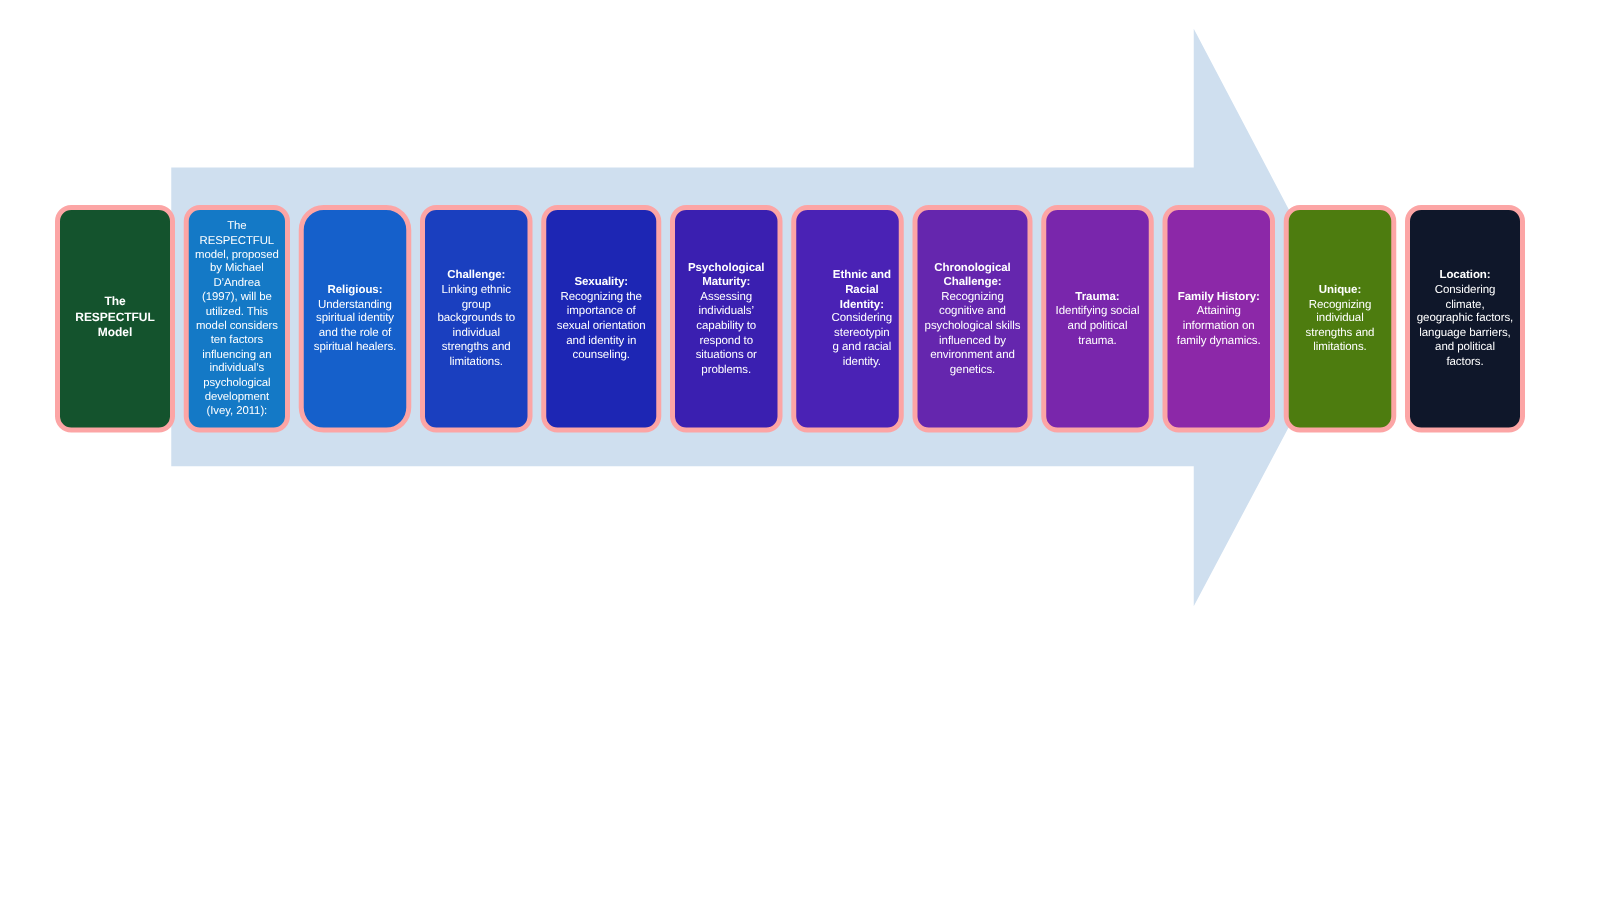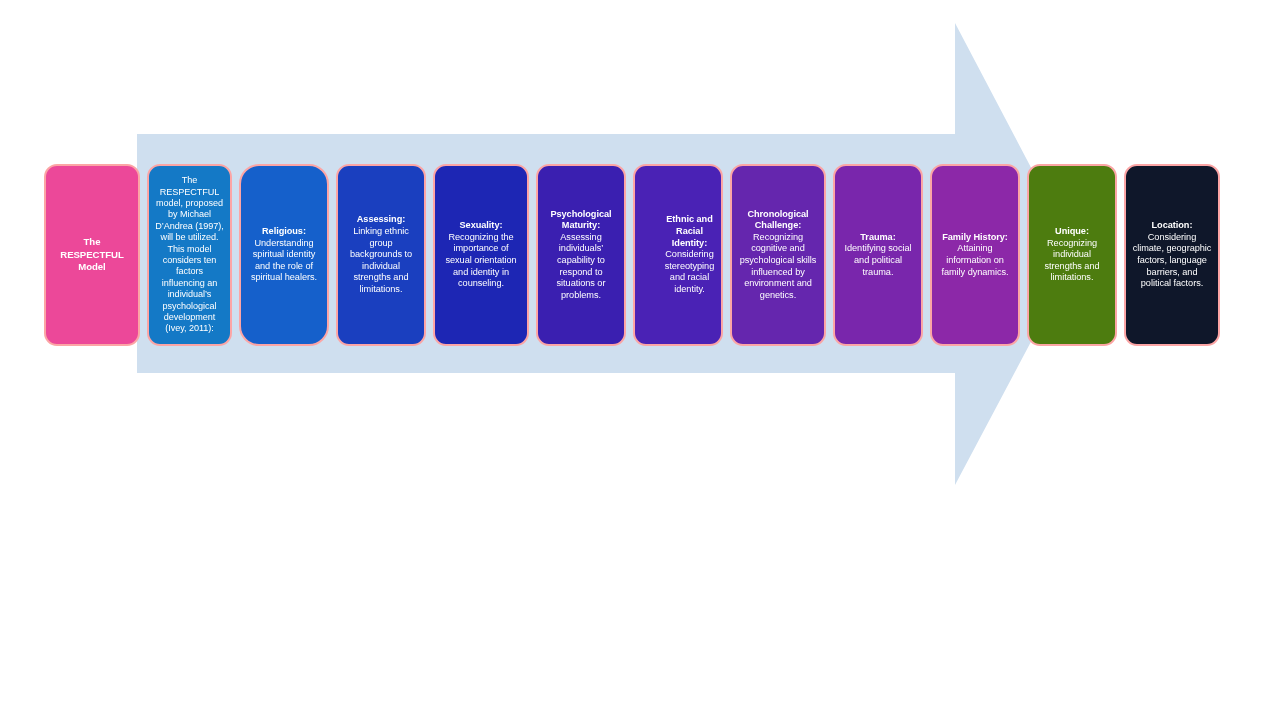--- a/index.html
+++ b/index.html
@@ -38,21 +38,21 @@
     display: flex;
     flex-direction: row;
     align-items: stretch;
     gap: 7px;
   }
 
   .stage-box {
     position: relative;
     box-sizing: border-box;
     border-radius: 13px;
-    border: 2px solid #fca5a5;
+    border: 4px solid #fca5a5;
     display: flex;
     align-items: center;
     justify-content: center;
     padding: 4px 5px;
     overflow: hidden;
   }
 
   .stage-box .box-text {
     width: 100%;
     text-align: center;
@@ -85,41 +85,41 @@
 <body style="background: rgb(255, 255, 255);">
 
 <div id="canvas">
 
   <svg class="arrow-layer" viewBox="0 0 1280 720" width="1280" height="720" aria-hidden="true">
     <polygon id="arrow-shape" points="137,134 955,134 955,23 1077,255 955,485 955,373 137,373" fill="#cfdfef"></polygon>
   </svg>
 
   <div class="boxes-row">
 
-    <div class="stage-box title-box" style="width:96px;background:#ec4899;align-items:center;">
+    <div class="stage-box title-box" style="width:96px;background:#14532d;align-items:center;">
       <div class="box-text">
         <span class="lead"></span><span>The RESPECTFUL Model</span>
       </div>
     </div>
 
     <div class="stage-box intro-box" style="width:85px;background:#1479c6;">
       <div class="box-text">
         <span class="lead"></span><span>The RESPECTFUL model, proposed by Michael D’Andrea (1997), will be utilized. This model considers ten factors influencing an individual’s psychological development (Ivey, 2011):</span>
       </div>
     </div>
 
     <div class="stage-box" style="width:90px;background:#1560cb;border-radius:20px;">
       <div class="box-text">
         <span class="lead">Religious:</span><span> Understanding spiritual identity and the role of spiritual healers.</span>
       </div>
     </div>
 
     <div class="stage-box" style="width:90px;background:#1a3fbf;">
       <div class="box-text">
-        <span class="lead">Assessing:</span><span> Linking ethnic group backgrounds to individual strengths and limitations.</span>
+        <span class="lead">Challenge:</span><span> Linking ethnic group backgrounds to individual strengths and limitations.</span>
       </div>
     </div>
 
     <div class="stage-box" style="width:96px;background:#1d26b4;">
       <div class="box-text">
         <span class="lead">Sexuality:</span><span> Recognizing the importance of sexual orientation and identity in counseling.</span>
       </div>
     </div>
 
     <div class="stage-box" style="width:90px;background:#3a1fb0;">

